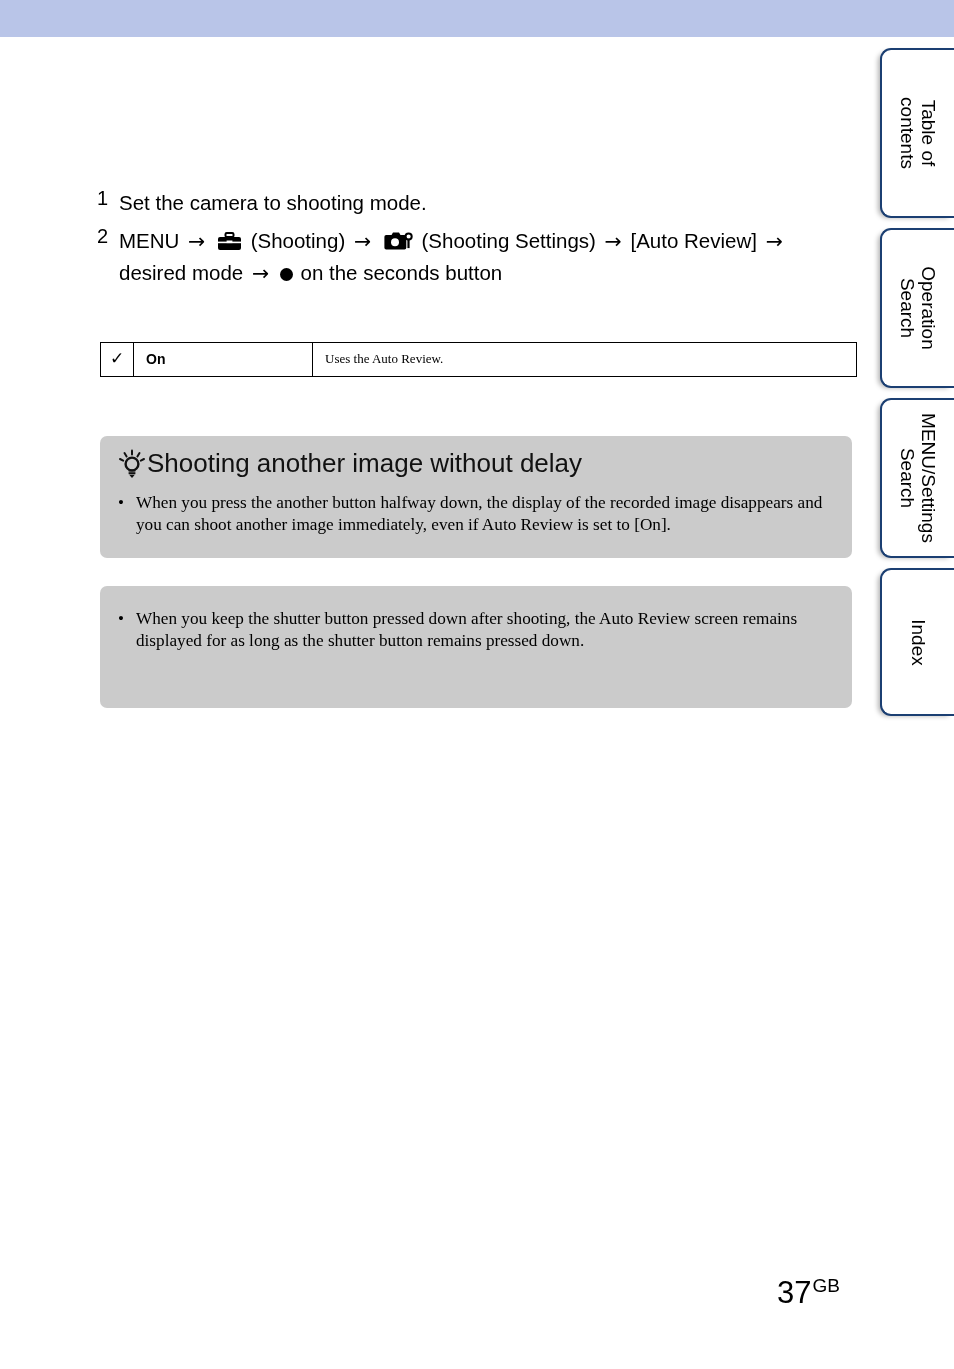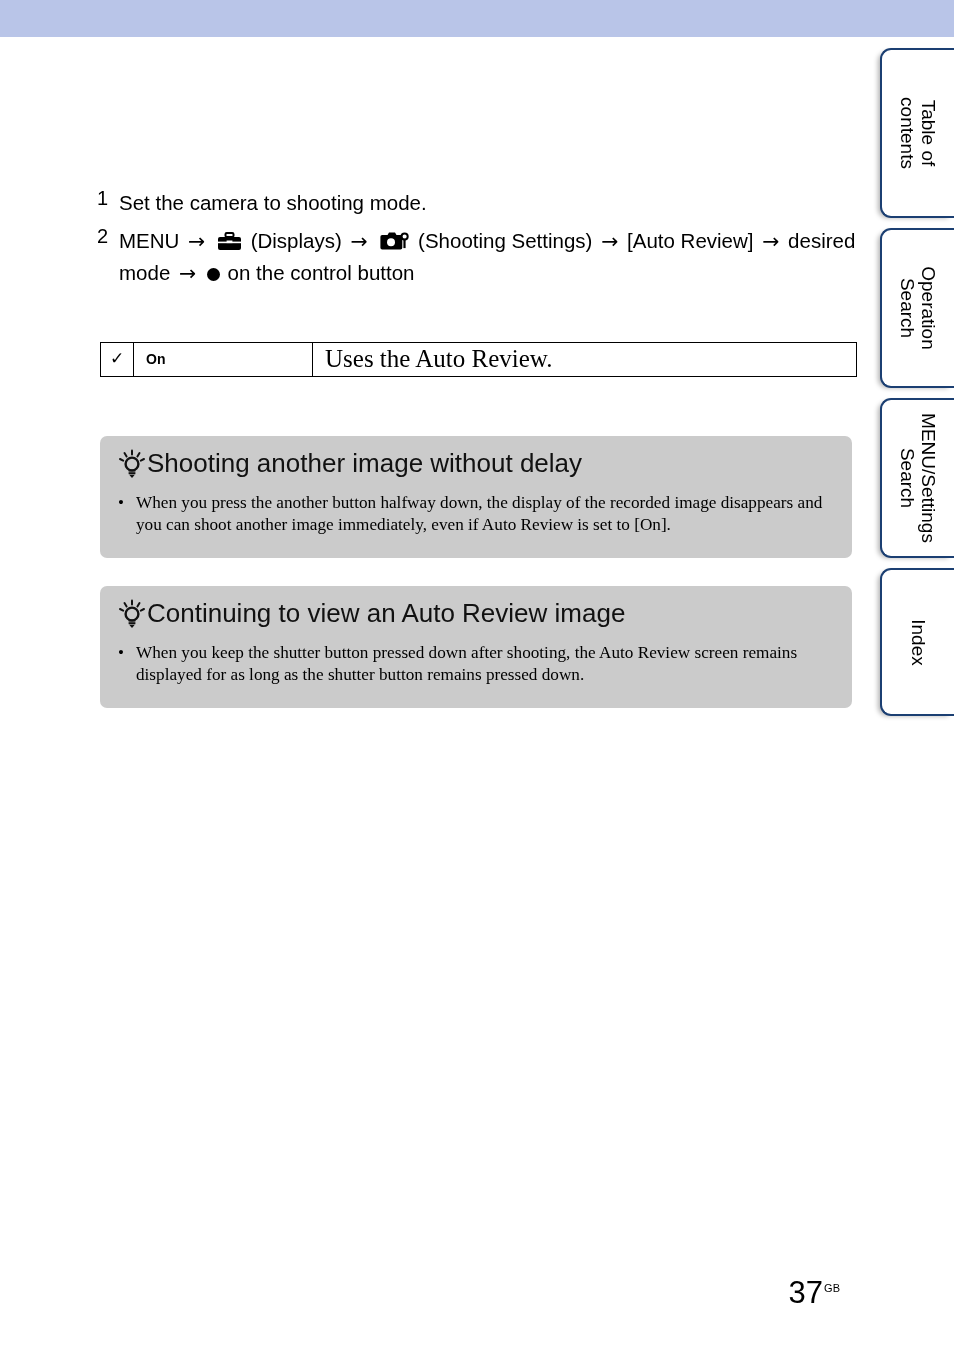--- a/index.html
+++ b/index.html
@@ -120,21 +120,21 @@
     color: #000;
   }
   .opt-name {
     font-family: "Liberation Sans", sans-serif;
     font-weight: bold;
     font-size: 14px;
     padding-left: 12px;
   }
   .opt-desc {
     font-family: "Liberation Serif", serif;
-    font-size: 25px;
+    font-size: 13px;
     padding-left: 12px;
   }
 
   
   .tip {
     position: absolute;
     left: 100px;
     width: 752px;
     background: #cbcbcb;
     border-radius: 7px;
@@ -179,21 +179,21 @@
   .folio {
     position: absolute;
     right: 40px;
     bottom: 58px;
     font-family: "Liberation Sans", sans-serif;
     font-size: 31px;
     color: #000;
     white-space: nowrap;
   }
   .folio sup {
-    font-size: 11px;
+    font-size: 19px;
     vertical-align: super;
     margin-left: 1px;
   }
 
   
   .tabs {
     position: absolute;
     right: 0;
     top: 48px;
     width: 74px;
@@ -250,38 +250,38 @@
         <span>MENU</span>
         <span class="arw">→</span>
         <span class="ic">
           <svg width="25" height="20" viewBox="0 0 25 20">
             <rect x="8.5" y="1" width="8" height="4" rx="1.2" fill="none" stroke="#000" stroke-width="2"></rect>
             <rect x="1" y="5" width="23" height="13" rx="2" fill="#000"></rect>
             <rect x="9.6" y="8.5" width="5.8" height="2.6" fill="#fff"></rect>
             <rect x="1" y="9.6" width="23" height="1.6" fill="#fff"></rect>
           </svg>
         </span>
-        <span>(Displays)</span>
+        <span>(Shooting)</span>
         <span class="arw">→</span>
         <span class="ic">
           <svg width="30" height="21" viewBox="0 0 30 21">
             <path d="M5.5 4 L8.5 4 L10 1.6 L16 1.6 L17.5 4 L21.5 4 A1.8 1.8 0 0 1 23.3 5.8 L23.3 16.8 A1.8 1.8 0 0 1 21.5 18.6 L3.2 18.6 A1.8 1.8 0 0 1 1.4 16.8 L1.4 5.8 A1.8 1.8 0 0 1 3.2 4 Z" fill="#000"></path>
             <circle cx="12" cy="11.3" r="4" fill="#fff"></circle>
             <circle cx="25.6" cy="5.6" r="3.1" fill="none" stroke="#000" stroke-width="2"></circle>
             <rect x="24.4" y="7.6" width="2.2" height="9.5" fill="#000"></rect>
           </svg>
         </span>
         <span>(Shooting Settings)</span>
         <span class="arw">→</span>
         <span>[Auto Review]</span>
         <span class="arw">→</span>
         <span>desired mode</span>
         <span class="arw">→</span>
         <span class="dot-btn"></span>
-        <span>on the control button</span>
+        <span>on the seconds button</span>
       </span>
     </div>
 
   </div>
 
   <table class="opt-table">
     <tbody>
       <tr>
         <td class="col-check">
           <span class="chk">✓</span>
@@ -315,38 +315,20 @@
       </span>
       <span>Shooting another image without delay</span>
     </div>
     <div class="tip-body">
       <span class="tip-bullet">•</span>
       <span class="tip-text">When you press the another button halfway down, the display of the recorded image disappears and you can shoot another image immediately, even if Auto Review is set to [On].</span>
     </div>
   </div>
 
   <div class="tip" id="tip2">
-    <div class="tip-head">
-      <span class="bulb">
-        <svg width="28" height="30" viewBox="0 0 28 30">
-          <g stroke="#111" stroke-width="2" stroke-linecap="round">
-            <line x1="14" y1="1.5" x2="14" y2="5.5"></line>
-            <line x1="6.5" y1="4" x2="8.6" y2="7.5"></line>
-            <line x1="21.5" y1="4" x2="19.4" y2="7.5"></line>
-            <line x1="2" y1="10" x2="5.2" y2="11.6"></line>
-            <line x1="26" y1="10" x2="22.8" y2="11.6"></line>
-          </g>
-          <circle cx="14" cy="15" r="6.4" fill="none" stroke="#111" stroke-width="2.4"></circle>
-          <rect x="10.6" y="20.6" width="6.8" height="2" fill="#111"></rect>
-          <rect x="10.6" y="23.2" width="6.8" height="2" fill="#111"></rect>
-          <path d="M11.2 25.8 L16.8 25.8 L14 29 Z" fill="#111"></path>
-        </svg>
-      </span>
-      <span>Continuing to view an Auto Review image</span>
-    </div>
     <div class="tip-body">
       <span class="tip-bullet">•</span>
       <span class="tip-text">When you keep the shutter button pressed down after shooting, the Auto Review screen remains displayed for as long as the shutter button remains pressed down.</span>
     </div>
   </div>
 
   <div class="folio">
     <span>37</span><sup>GB</sup>
   </div>
 

